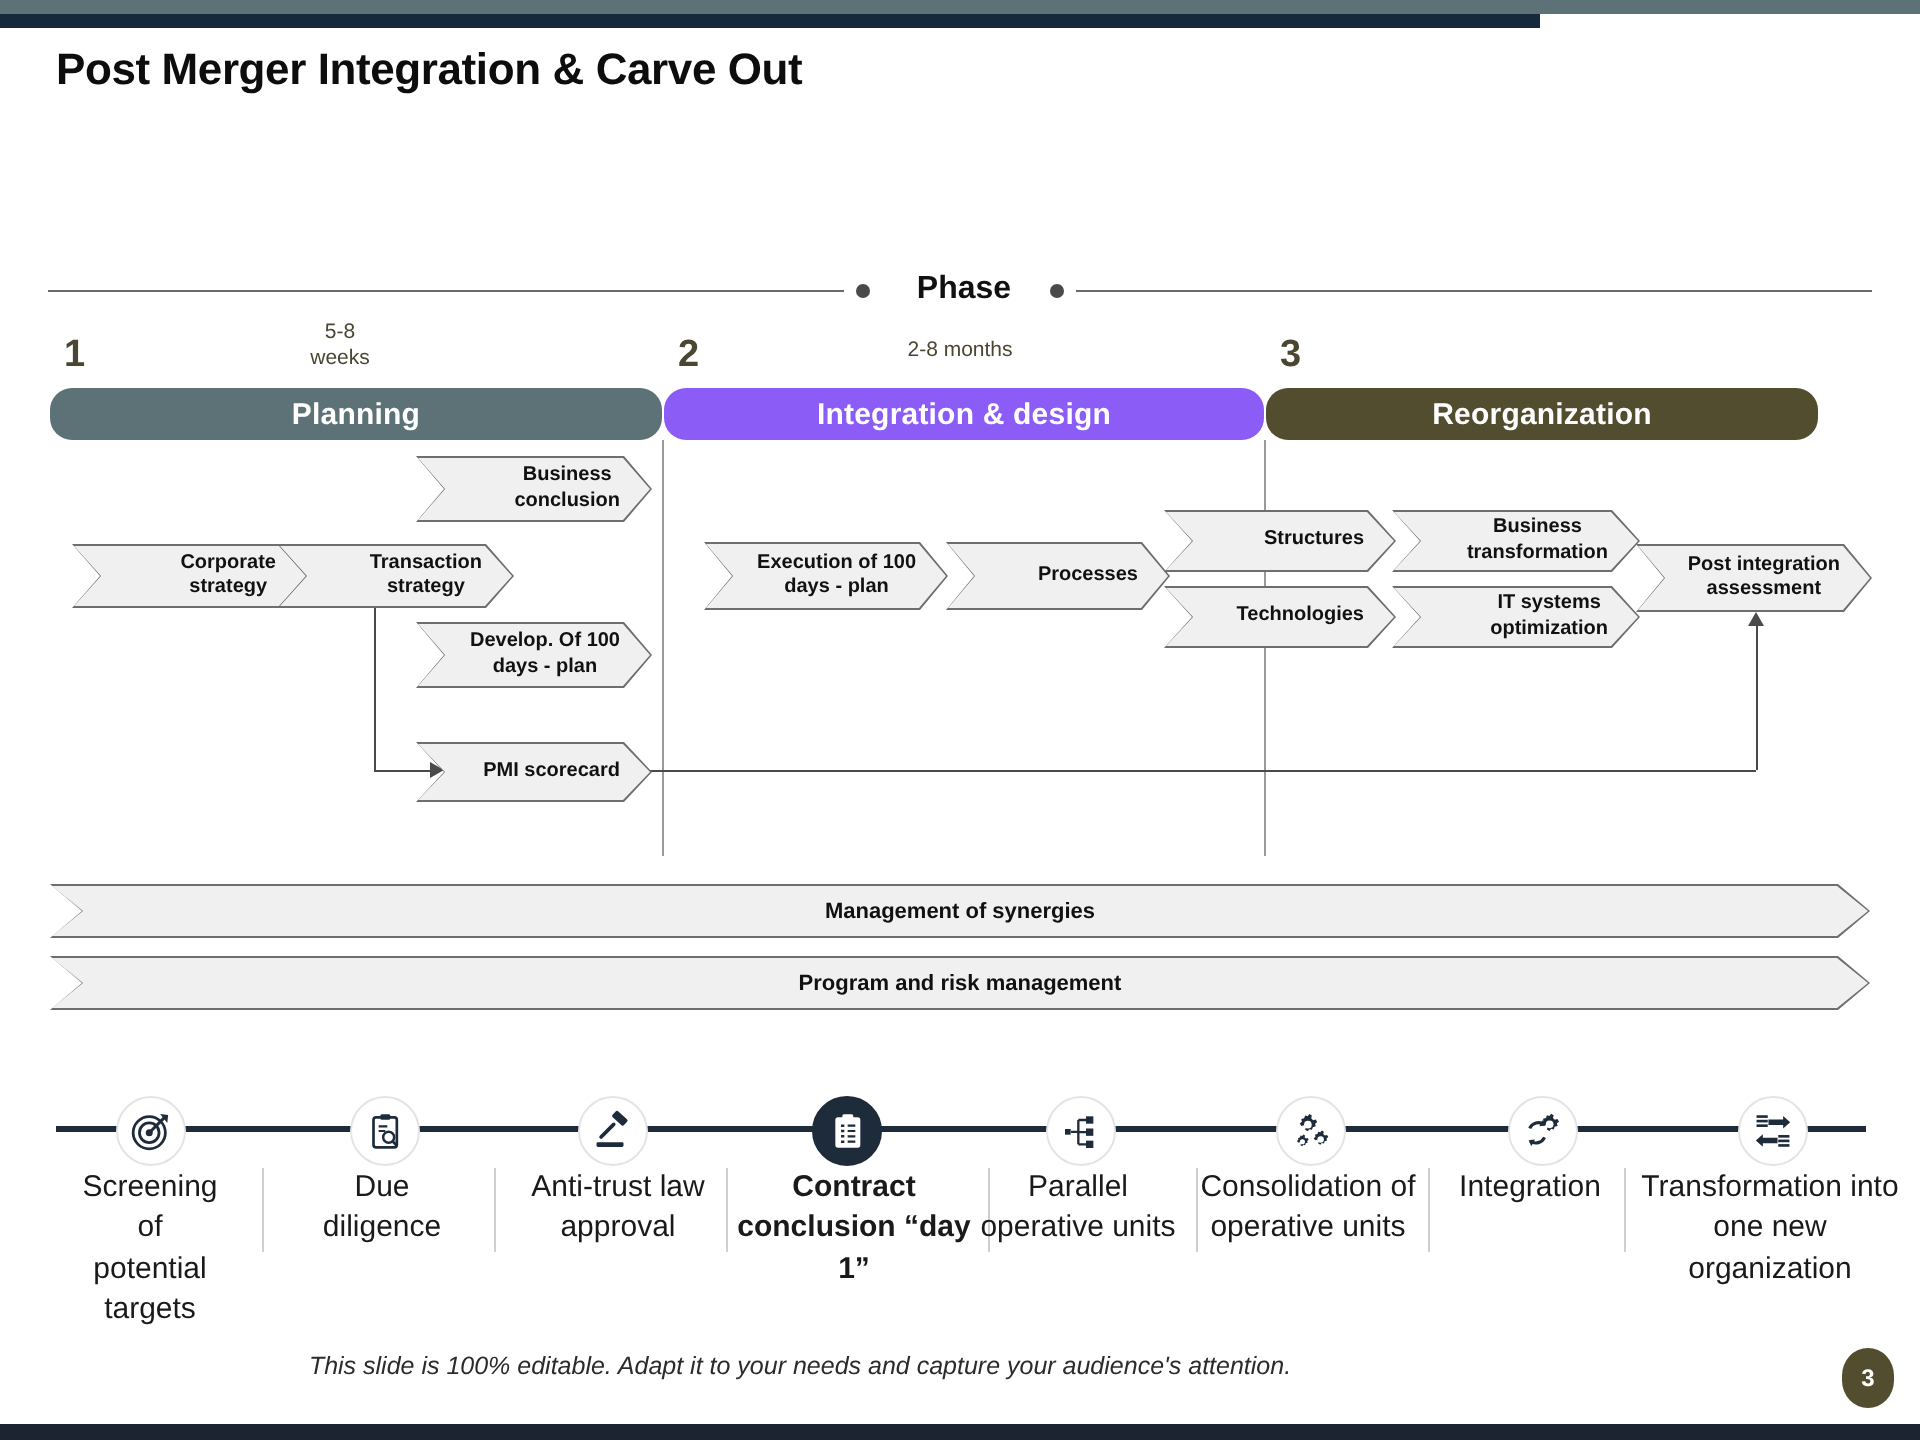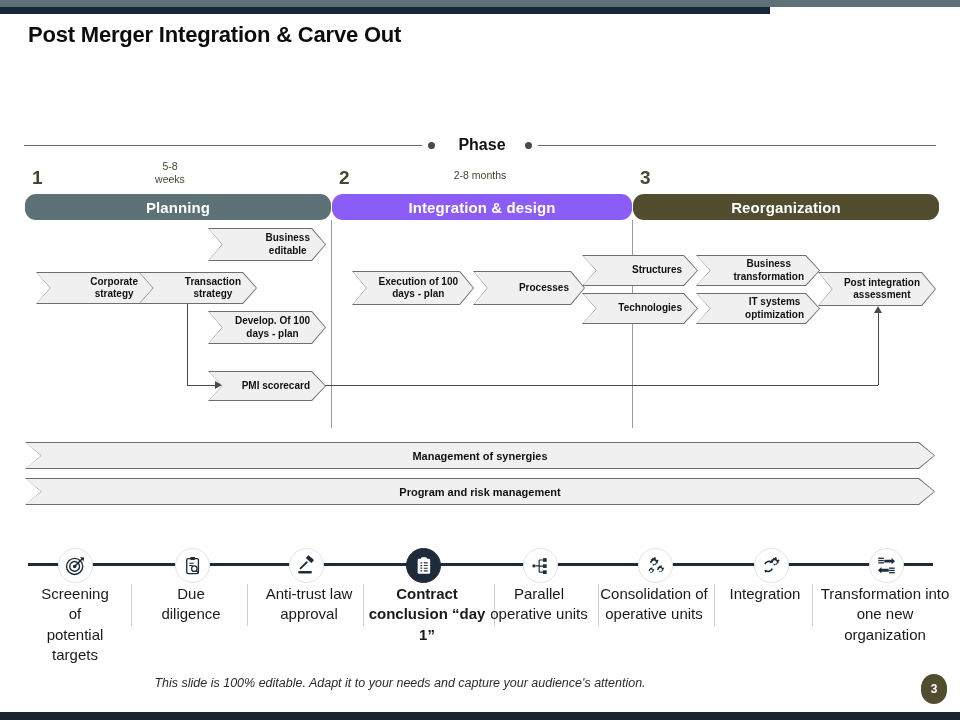--- a/index.html
+++ b/index.html
@@ -43,21 +43,21 @@
   
   .phase-bar{
     position:absolute;top:194px;height:26px;
     color:#ffffff;font-size:15px;font-weight:bold;
     display:flex;align-items:center;justify-content:center;
     letter-spacing:0.1px;
     border-radius:11px;
   }
   .pb1{left:25px;width:306px;background:#5d7277;}
   .pb2{left:332px;width:300px;background:#8b5cf6;}
-  .pb3{left:633px;width:306px;background:#514d2e;}
+  .pb3{left:633px;width:276px;background:#514d2e;}
 
   
   .vline{position:absolute;width:1px;background:#9a9a9a;}
 
   
   .hline{position:absolute;height:1px;background:#4a4a4a;}
   .vline-dark{position:absolute;width:1px;background:#4a4a4a;}
   .arrow-up{
     position:absolute;width:0;height:0;
     border-left:4px solid transparent;border-right:4px solid transparent;
@@ -174,21 +174,21 @@
   <div class="hline" style="left:320px;top:385px;width:558px;"></div>
   <div class="vline-dark" style="left:878px;top:312px;height:73px;"></div>
   <div class="arrow-up" style="left:874px;top:306px;"></div>
 
   <div class="chev-wrap" style="left:208px;top:228px;width:118px;height:33px;">
     <div class="chev-outline"></div>
     <div class="chev-fill"></div>
     <div class="chev-txt bold">
       <div>
         <div>Business</div>
-        <div>editable</div>
+        <div>conclusion</div>
       </div>
     </div>
   </div>
 
   <div class="chev-wrap" style="left:36px;top:272px;width:118px;height:32px;">
     <div class="chev-outline"></div>
     <div class="chev-fill"></div>
     <div class="chev-txt bold">
       <div>
         <div>Corporate</div>

